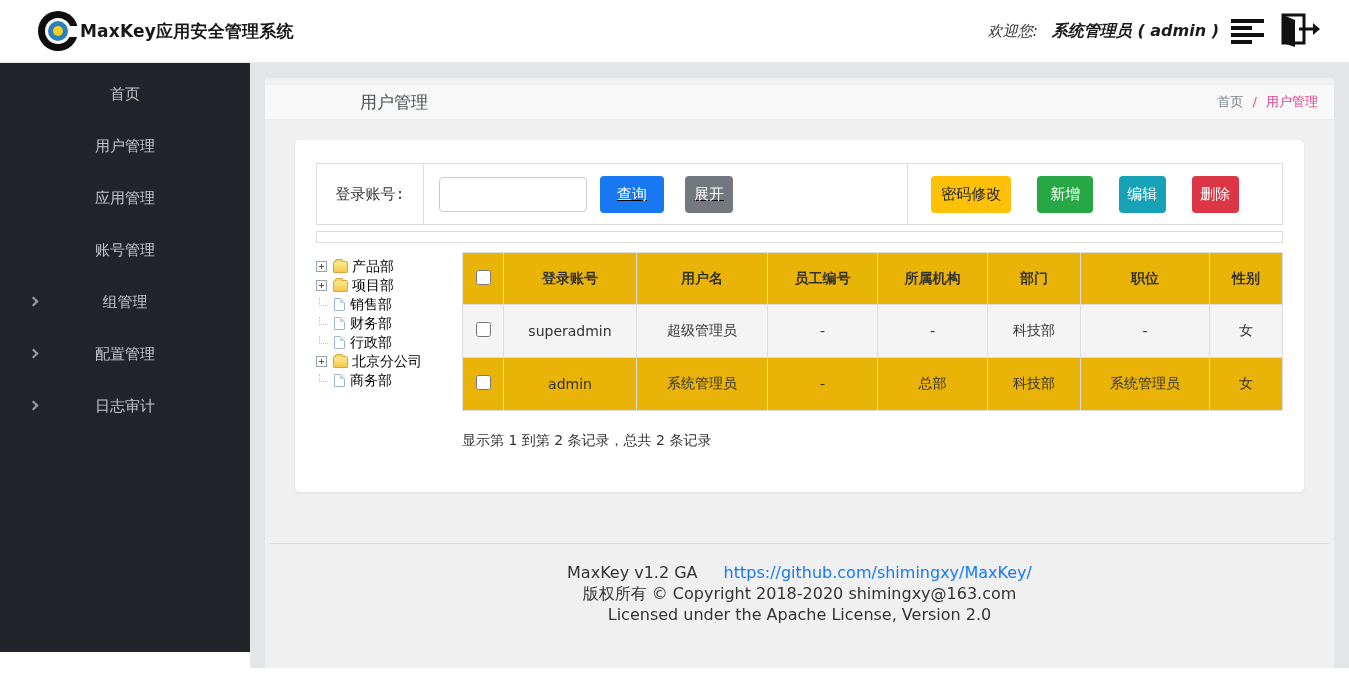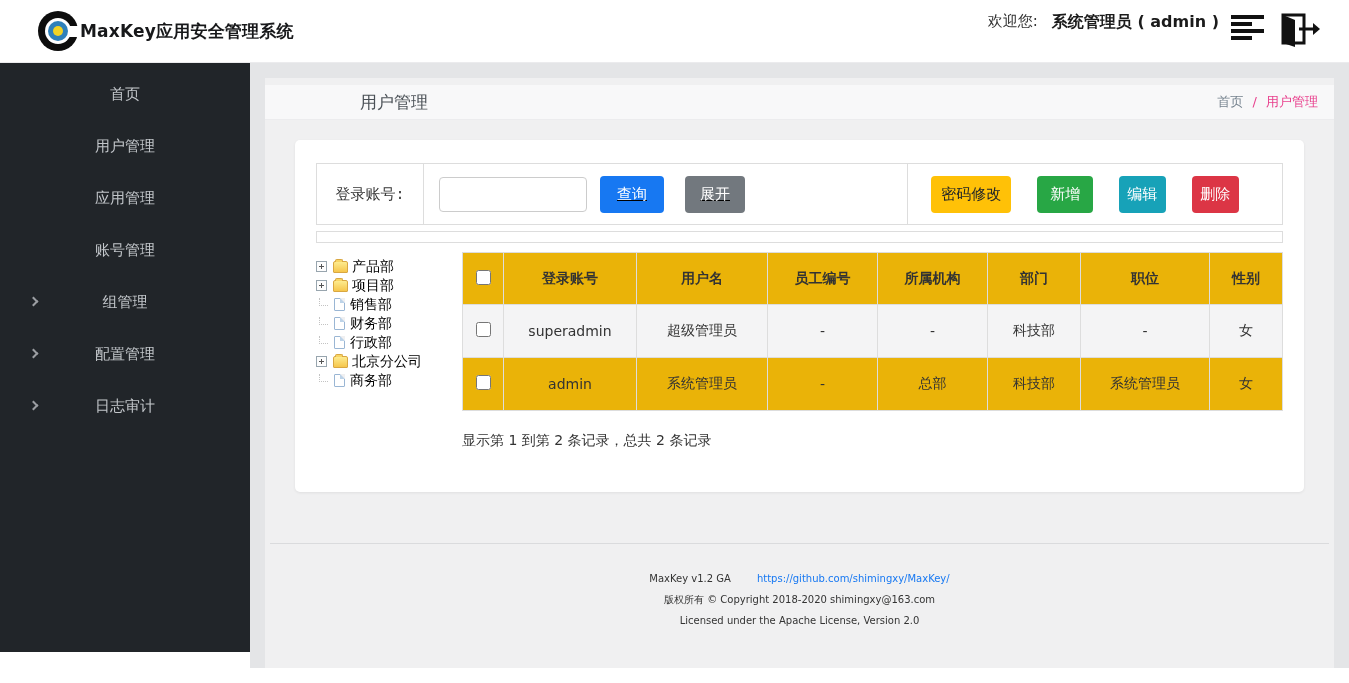--- a/index.html
+++ b/index.html
@@ -13,21 +13,21 @@
   
   .header { position:absolute; top:0; left:0; width:1349px; height:63px; background:#fff;
             border-bottom:1px solid #ebebed; display:flex; align-items:center; z-index:5; }
   .logo { position:relative; width:40px; height:40px; margin-left:38px; flex:none; }
   .logo-outer { position:absolute; left:0; top:0; width:40px; height:40px; border-radius:50%; background:#0d0d0d; }
   .logo-notch { position:absolute; right:-2px; top:15px; width:11px; height:11px; background:#fff; }
   .logo-white { position:absolute; left:7px; top:7px; width:26px; height:26px; border-radius:50%; background:#fff; }
   .logo-ring  { position:absolute; left:10px; top:10px; width:20px; height:20px; border-radius:50%; background:#2e80ba; }
   .logo-dot   { position:absolute; left:15px; top:15px; width:10px; height:10px; border-radius:50%; background:#f2d324; }
   .app-title { font-size:17px; font-weight:bold; color:#17181a; margin-left:2px; letter-spacing:.2px; }
-  .header-right { margin-left:auto; display:flex; align-items:flex-start; margin-right:28px; }
+  .header-right { margin-left:auto; display:flex; align-items:center; margin-right:28px;font-style:italic; }
   .welcome-label { font-size:15px; color:#333; }
   .welcome-user { font-size:16px; font-weight:bold; color:#1b1b1b; margin-left:14px; }
   .hdr-icon { margin-left:12px; cursor:pointer; display:flex; align-items:center; }
 
   
   .sidebar { position:absolute; top:63px; left:0; width:250px; height:589px; background:#212529; padding-top:5px; }
   .side-item { height:52px; line-height:52px; text-align:center; color:#c2c6ca; font-size:15px; position:relative; cursor:pointer; }
   .side-caret { position:absolute; left:30px; top:22px; width:7px; height:7px;
                 border-top:2px solid #9b9ea2; border-right:2px solid #9b9ea2; transform:rotate(45deg); }
 
@@ -48,21 +48,21 @@
 
   
   .search-bar { display:flex; border:1px solid #ddd; height:62px; align-items:stretch; background:#fff; }
   .search-label-cell { width:107px; border-right:1px solid #ddd; display:flex; align-items:center; justify-content:center;
                        font-size:15px; color:#333; flex:none;font-family:Liberation Mono, monospace; }
   .search-main-cell { flex:1; display:flex; align-items:center; padding-left:15px;text-decoration:underline; }
   .search-input { width:148px; height:35px; border:1px solid #ccc; border-radius:4px; padding:0 8px; font-size:14px;
                   font-family:inherit; outline:none; }
   .btn { border:none; border-radius:4px; font-size:15px; color:#fff; height:37px; cursor:pointer; font-family:inherit; padding:0; }
   .btn-query  { width:64px; background:#1778f2; margin-left:13px; }
-  .btn-expand { width:60px; background:#72787e; margin-left:21px; }
+  .btn-expand { width:48px; background:#72787e; margin-left:21px; }
   .search-actions-cell { width:375px; flex:none; border-left:1px solid #ddd; display:flex; align-items:center;
                          padding:0 43px 0 23px; gap:26px; }
   .btn-pwd  { width:88px; background:#ffc107; color:#212529; }
   .btn-add  { width:61px; background:#28a745; }
   .btn-edit { width:51px; background:#17a2b8; }
   .btn-del  { width:52px; background:#dc3545; }
 
   .empty-strip { margin-top:6px; height:12px; border:1px solid #ddd; background:#fff; }
 
   
@@ -89,21 +89,21 @@
   table.data { border-collapse:collapse; width:820px; table-layout:fixed; font-size:14px; color:#333; background:#eab308; }
   table.data th, table.data td { border:1px solid #ddd; text-align:center; padding:0 4px; overflow:hidden; }
   table.data thead th { height:52px; font-weight:bold; }
   table.data tbody td { height:53px; font-weight:normal; }
   tr.striped td { background:#f4f4f5; }
   .cb { width:15px; height:15px; margin:0; cursor:pointer; }
 
   .summary { margin-top:21px; font-size:14px; color:#333; }
 
   .divider { margin:51px 5px 0 5px; border-top:1px solid #dadbdd; }
-  .footer { margin-top:24px; text-align:center; font-size:10px; color:#333; line-height:21px; }
+  .footer { margin-top:18px; text-align:center; font-size:16px; color:#333; line-height:21px; }
   .footer a { color:#1778f2; text-decoration:none; cursor:pointer; }
   .footer .ver { margin-right:26px; }
 </style>
 </head>
 <body>
 
 <div class="header">
   <div class="logo">
     <div class="logo-outer"></div>
       <div class="logo-notch"></div>

